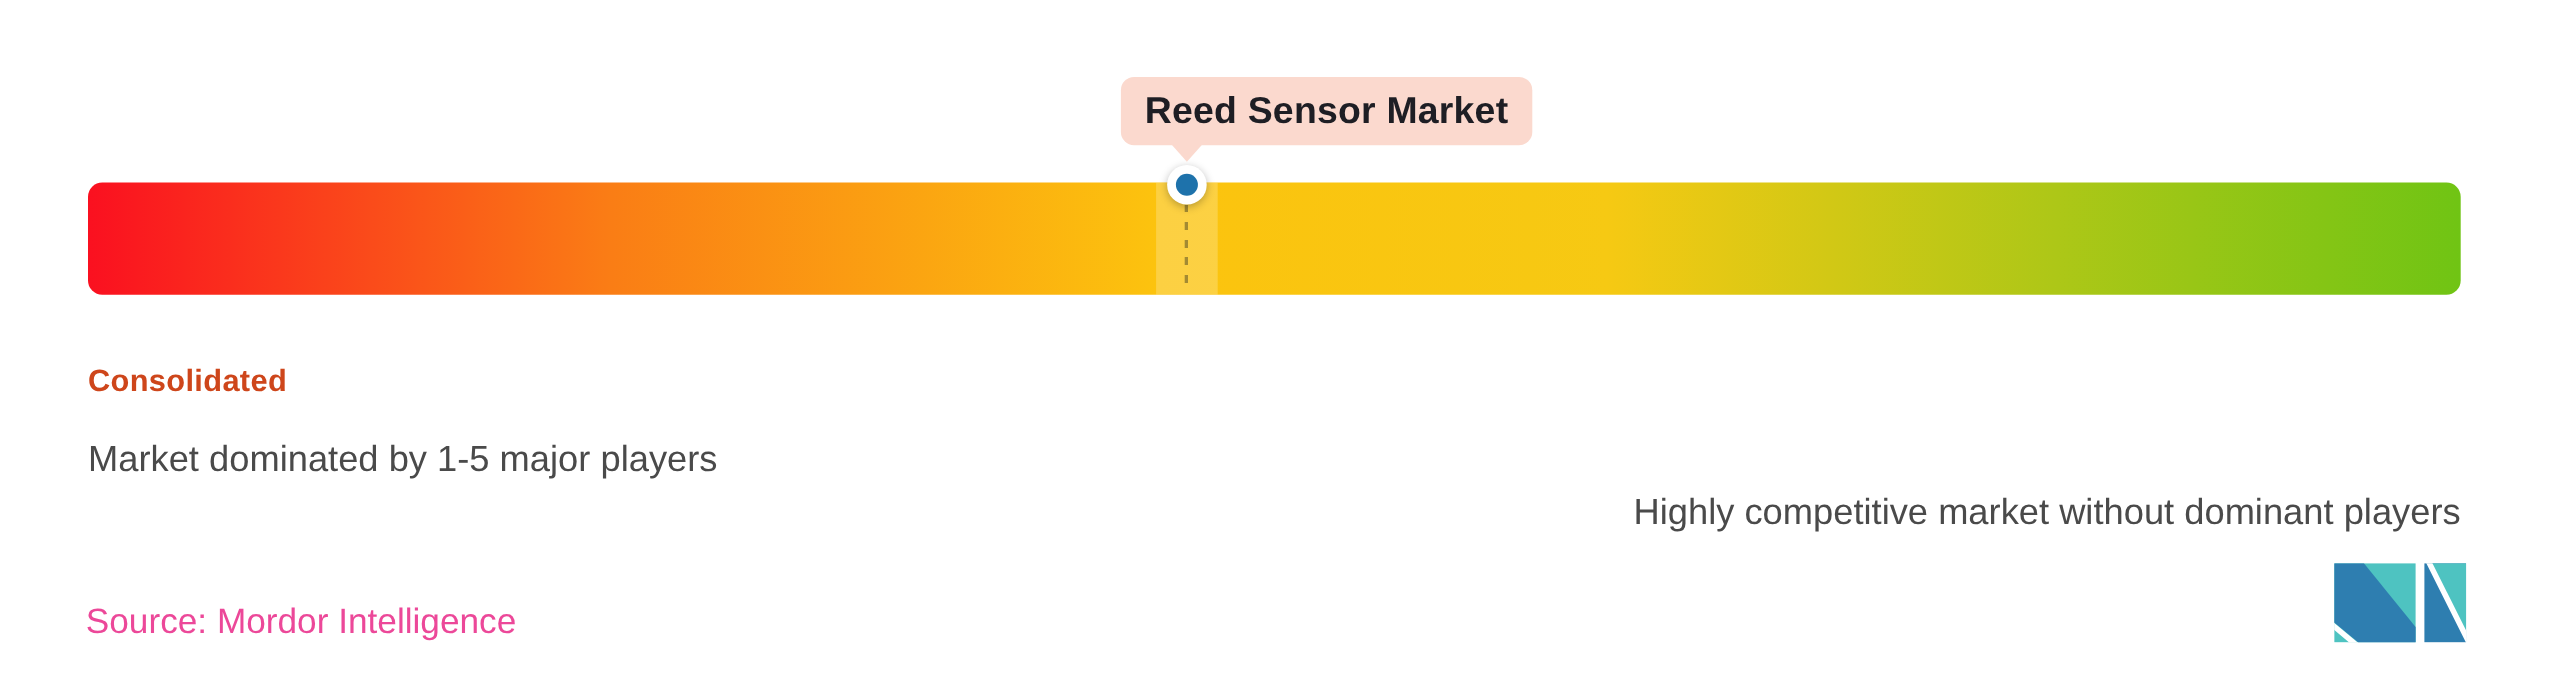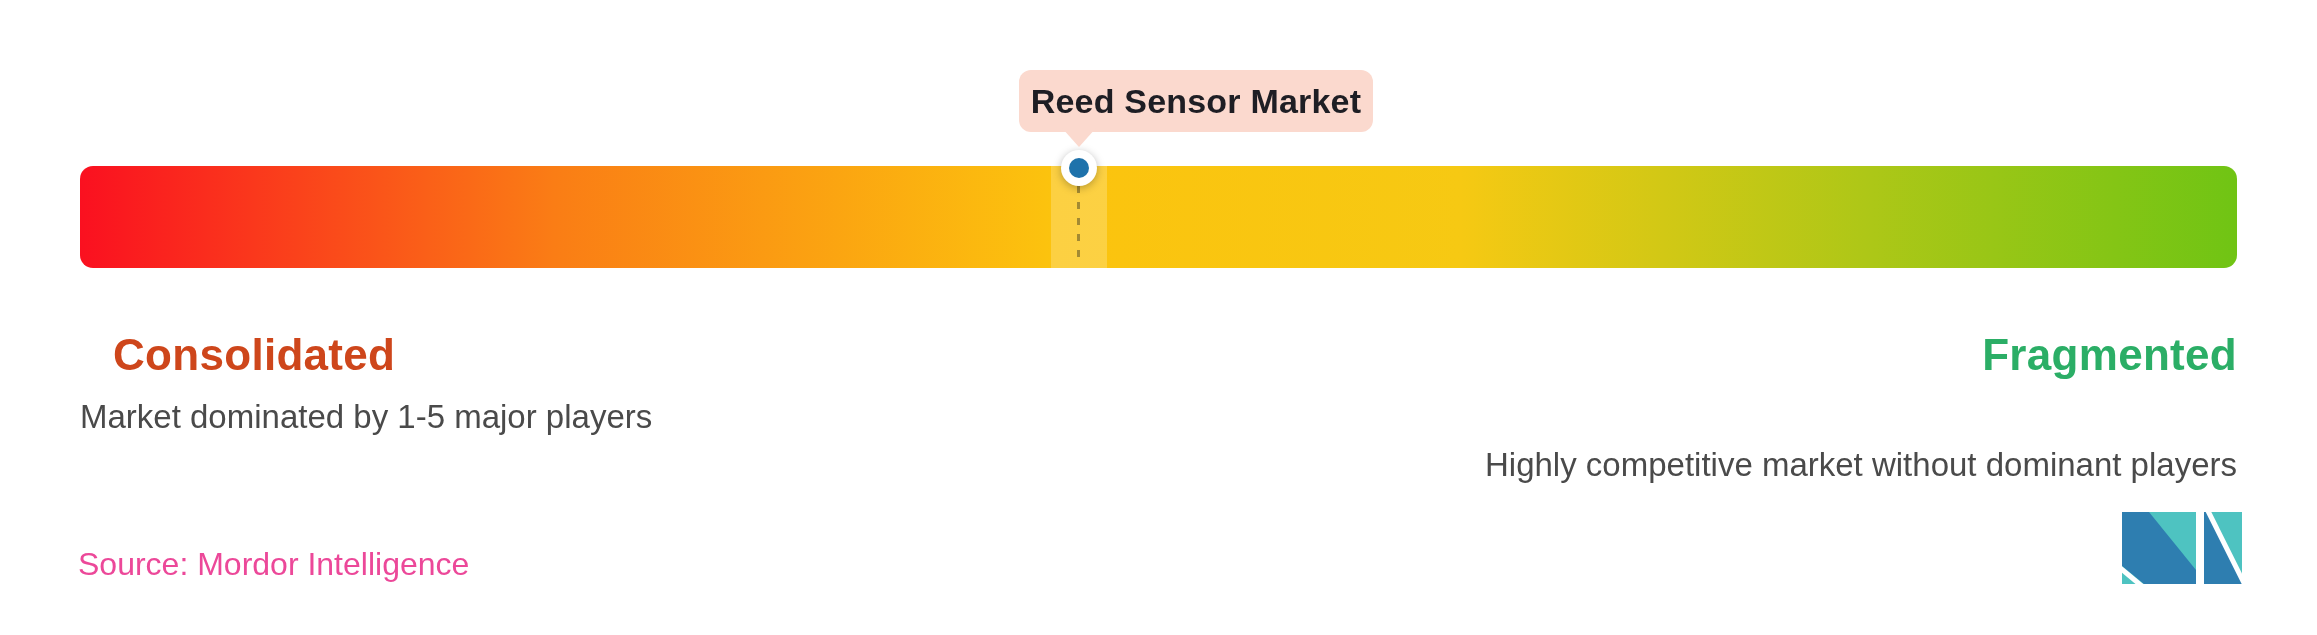--- a/index.html
+++ b/index.html
@@ -10,21 +10,21 @@
   }
   .canvas { position: absolute; inset: 0; background: #ffffff; }
 
   
   .tooltip-anchor { position: absolute; top: 0; left: 1079px; width: 0; height: 0; z-index: 5; }
   .tooltip {
     position: absolute; left: -60px; top: 70px;
     background: var(--tooltip-bg, #fbd9ce);
     color: var(--tooltip-fg, #1e1e24);
     font-size: 34px; font-weight: 600; line-height: 62px;
-    height: 62px; padding: 0 12px; border-radius: 12px;
+    height: 62px; padding: 0 22px; border-radius: 12px;
     white-space: nowrap; letter-spacing: 0.2px;
   }
   .tooltip-tail {
     position: absolute; left: -17px; top: 128px;
     width: 0; height: 0;
     border-left: 17px solid transparent;
     border-right: 17px solid transparent;
     border-top: 19px solid var(--tooltip-bg, #fbd9ce);
   }
 
@@ -47,21 +47,21 @@
     background: rgba(255,255,255,0.22);
   }
   .dashed-line {
     position: absolute; top: 20px; bottom: 5px; width: 3px;
     background: repeating-linear-gradient(180deg,
       rgba(75,68,35,0.5) 0px, rgba(75,68,35,0.5) 7px,
       transparent 7px, transparent 16px);
   }
 
   
-  .end-title { position: absolute; top: 330px; font-size: 44px; font-weight: 700; letter-spacing: 0.3px; margin-left: 33px; }
+  .end-title { position: absolute; top: 330px; font-size: 28px; font-weight: 700; letter-spacing: 0.3px; }
   .end-title.left  { left: 80px;  color: var(--left-color, #ce461b); }
   .end-title.right { right: 80px; color: var(--right-color, #2bae66); text-align: right; }
   .end-desc { position: absolute; top: 398px; font-size: 33px; font-weight: 400; color: #4a4a4a; text-align: right; }
   .end-desc.left  { left: 80px; }
   .end-desc.right { right: 80px; text-align: right; margin-top: 48px; }
 
   
   .source { position: absolute; left: 78px; top: 546px; font-size: 32px; color: #ec4899; }
   .logo { position: absolute; left: 2122px; top: 512px; width: 120px; height: 72px; }
 </style>
@@ -80,21 +80,20 @@
   <div class="marker" style="left: 1078.69px;">
     <div class="marker-dot"></div>
   </div>
 
   <div class="bar" style="background: linear-gradient(90deg, rgb(250, 16, 32) 0%, rgb(250, 125, 21) 22%, rgb(252, 195, 14) 45%, rgb(246, 201, 19) 64%, rgb(173, 199, 23) 83%, rgb(112, 196, 20) 100%);">
     <div class="highlight-band" style="left: 970.691px;"></div>
     <div class="dashed-line" style="left: 997.191px;"></div>
   </div>
 
   <div class="end-title left">Consolidated</div>
-  <div class="end-title right">Fragmented</div>
   <div class="end-desc left">Market dominated by 1-5 major players</div>
   <div class="end-desc right">Highly competitive market without dominant players</div>
 
   <div class="source">Source: Mordor Intelligence</div>
 
   <svg class="logo" viewBox="0 0 120 72" xmlns="http://www.w3.org/2000/svg">
     <g>
       <rect x="0" y="0" width="74" height="72" fill="var(--logo-teal, #4ec3c1)"></rect>
       <polygon points="0,0 27,0 74,58 74,72 22,72 0,54" fill="var(--logo-blue, #2e7eb0)"></polygon>
       <line x1="-3" y1="55" x2="21" y2="75" stroke="#ffffff" stroke-width="5"></line>

